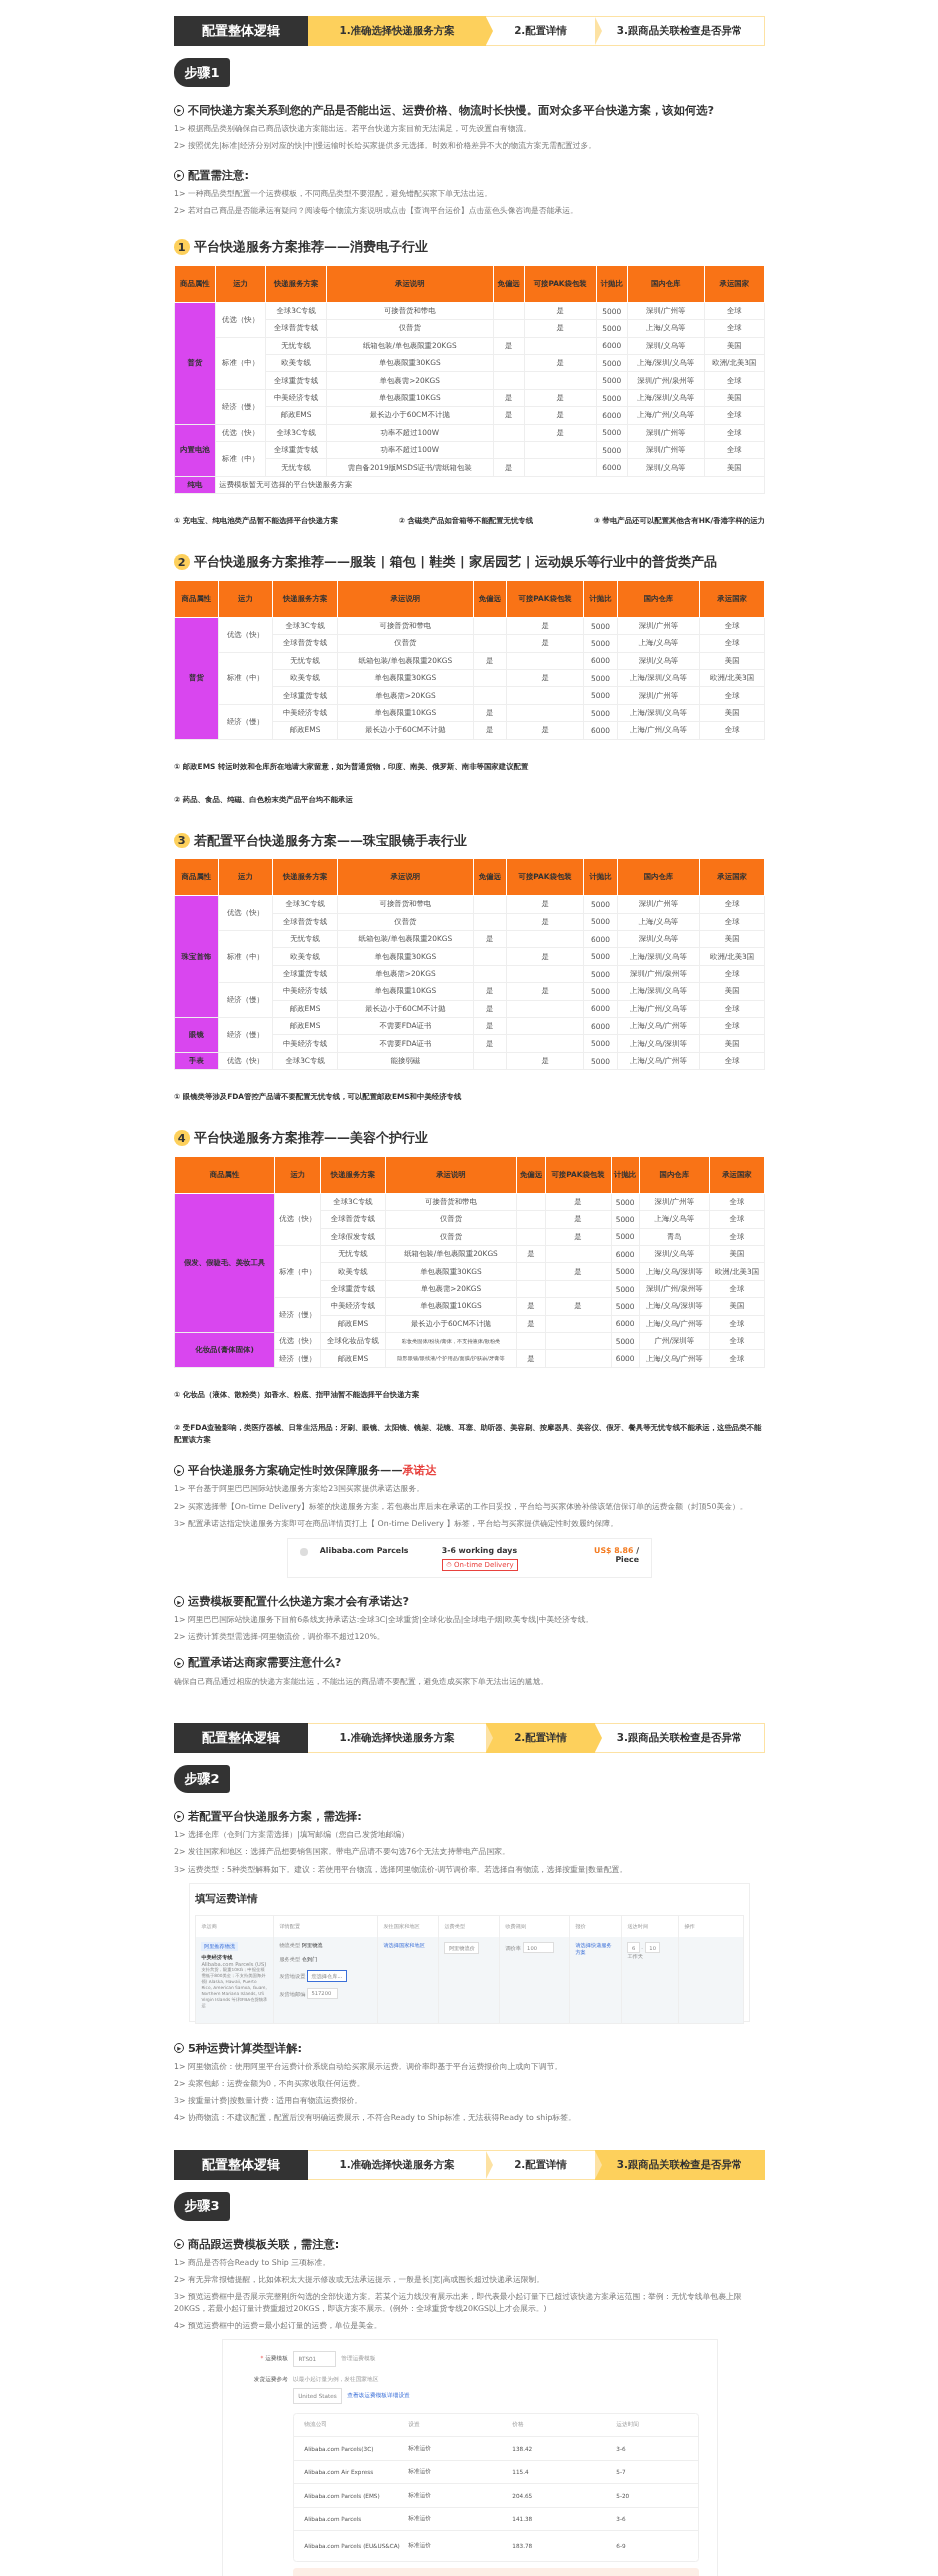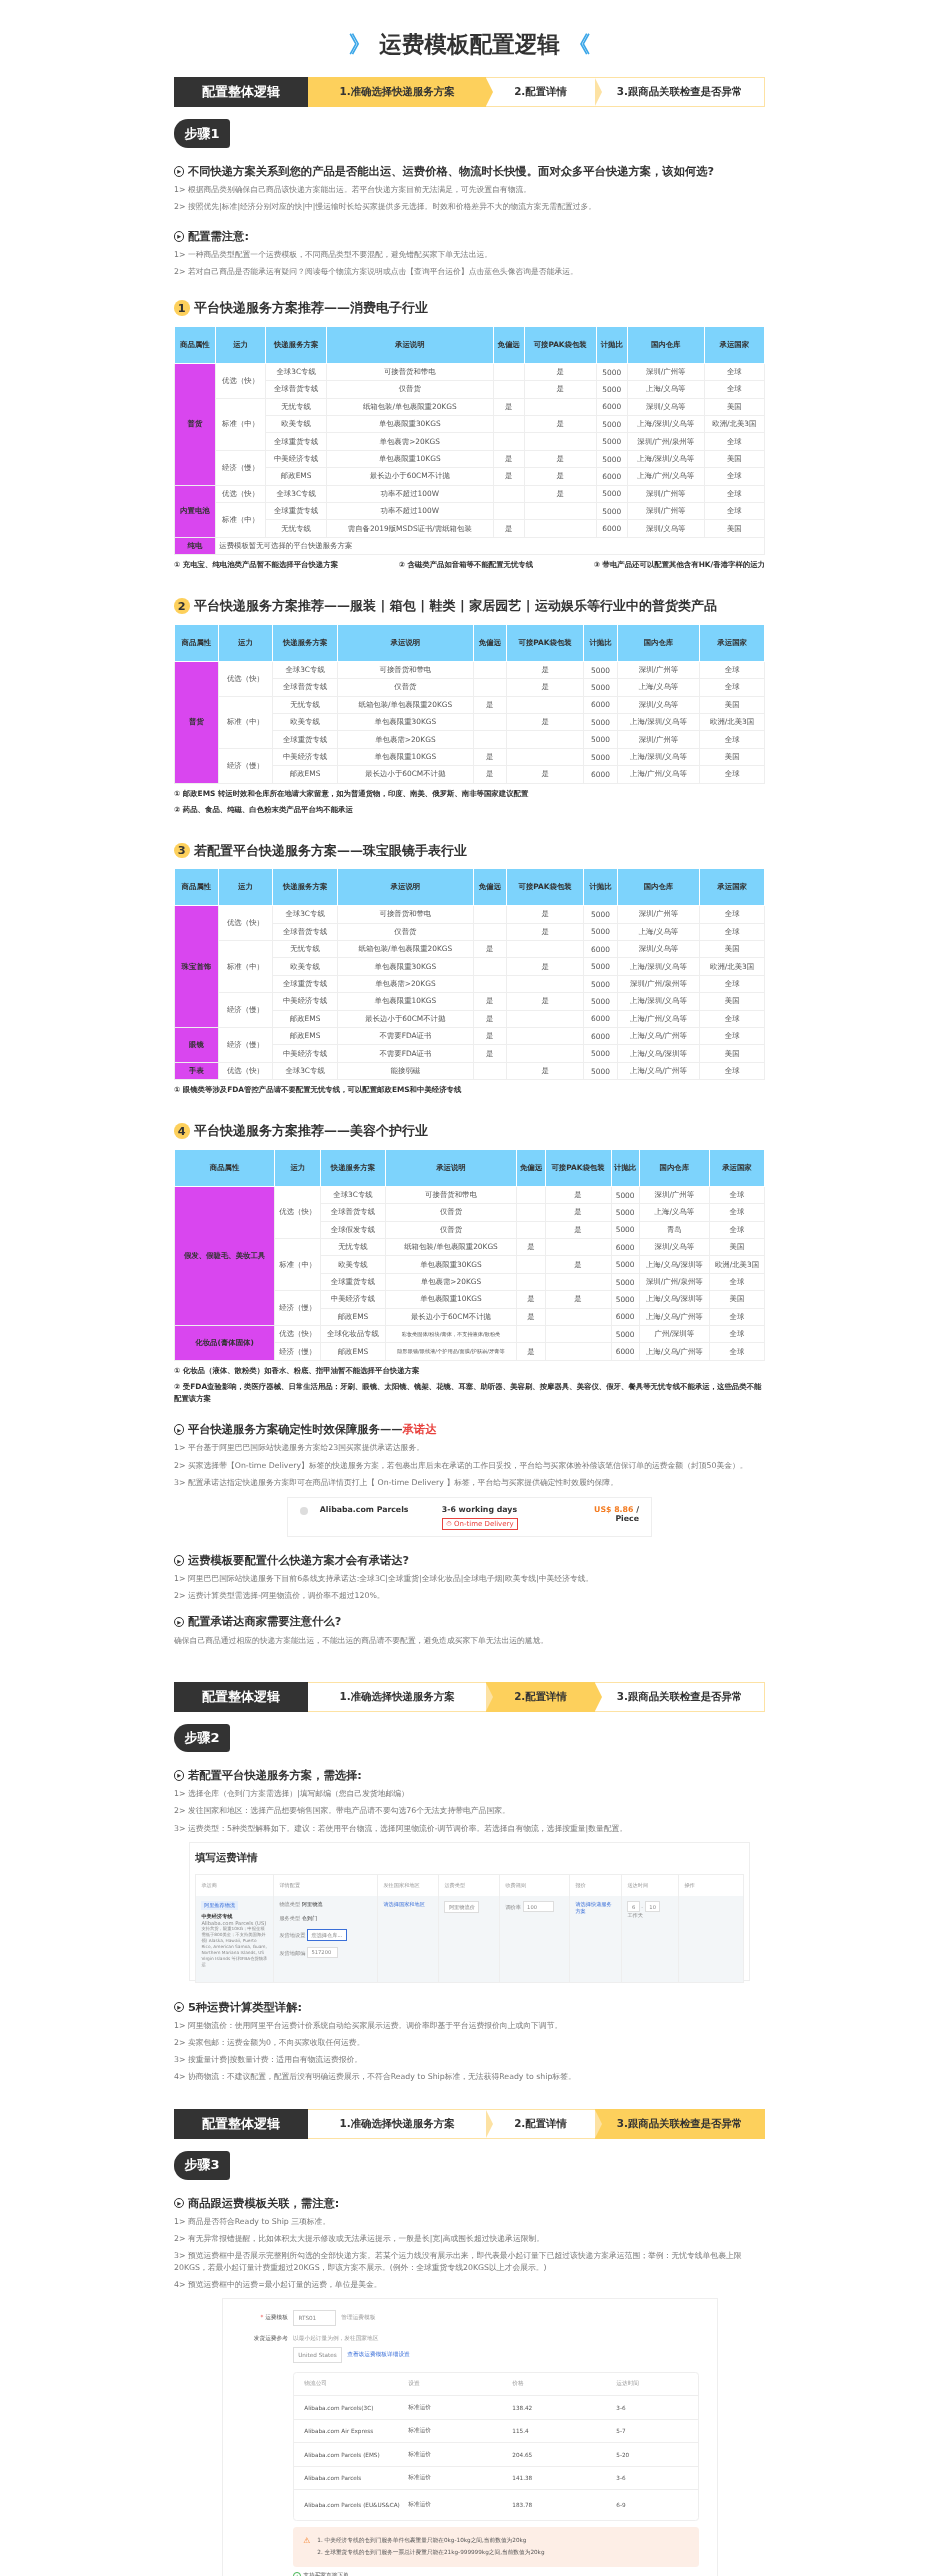--- a/index.html
+++ b/index.html
@@ -19,26 +19,26 @@
 .stepbar .st.on:after{border-left-color:#fdd05c}
 .stepbar .s3:after{display:none}
 .pill{display:inline-block;background:#333;color:#fff;font-weight:bold;font-size:13px;padding:5.2px 10.4px;border-radius:14px 3.5px 3.5px 14px;margin-top:12px}
 .h2{font-size:11.3px;font-weight:bold;color:#333;margin-top:16px;display:flex;align-items:center}
 .h2 .ic{width:10.4px;height:10.4px;border:0.9px solid #333;border-radius:50%;display:inline-flex;align-items:center;justify-content:center;margin-right:3.5px;font-size:5.2px}
 .h2 .red{color:#e8413d}
 .p{font-size:7.8px;color:#777;margin-top:5.2px;line-height:12px}
 .sec{margin-top:17.4px;font-size:13px;font-weight:bold;color:#333;display:flex;align-items:center}
 .num{display:inline-flex;width:15.6px;height:15.6px;border-radius:50%;background:#fdd05c;align-items:center;justify-content:center;font-size:11.3px;margin-right:4.3px}
 table.t{width:100%;border-collapse:collapse;margin-top:8.7px;font-size:7.4px;color:#555}
-table.t th{background:#7dd3fc;font-weight:bold;color:#333;height:37px;border:0.9px solid #fff;font-size:7.4px}
+table.t th{background:#f97316;font-weight:bold;color:#333;height:37px;border:0.9px solid #fff;font-size:7.4px}
 table.t td{height:17.4px;text-align:center;border:0.9px solid #eee}
 table.t td.attr{background:#d946ef;font-weight:bold;color:#333}
 table.t td.left{text-align:left;padding-left:3.5px}
 table.t td.sm{font-size:5.2px}
-.note{font-size:7.4px;font-weight:bold;color:#333;margin-top:4px;line-height:12px}
+.note{font-size:7.4px;font-weight:bold;color:#333;margin-top:21px;line-height:12px}
 .notes-row{display:flex;justify-content:space-between}
 .delivery{width:365px;margin:8.7px auto 0;border:0.9px solid #eee;height:40px;display:flex;padding:7px 12px;font-size:7.8px;font-weight:bold}
 .delivery .radio{width:7.8px;height:7.8px;border-radius:50%;background:#ddd;margin-right:12px;margin-top:1.7px}
 .delivery .carrier{width:122px}
 .delivery .days{width:139px}
 .delivery .tag{display:inline-block;margin-top:3.5px;border:0.9px solid #e8413d;color:#e8413d;font-weight:normal;font-size:7px;padding:0.9px 3.5px}
 .delivery .price{flex:1;text-align:right}
 .delivery .price .usd{color:#f47b20}
 .shot{border:0.9px solid #eee;margin:7px auto 0;font-size:5.2px;color:#888}
 .shot1{width:561px;height:139px;padding:8.7px 5.2px}
@@ -62,25 +62,20 @@
 .chk .ci{color:#3bb34a;border:0.9px solid #3bb34a;border-radius:50%;width:7.8px;height:7.8px;display:inline-flex;align-items:center;justify-content:center;font-size:5.2px;margin-right:2.6px}
 .watermark{position:absolute;right:19px;bottom:24px;color:#aaa;font-size:15px;display:flex;align-items:center}
 .watermark .wc{font-size:14px;margin-right:3.5px}
 </style>
 </head>
 <body>
 
 <div class="page">
 <div class="wrap">
 
-  <div class="main-title">
-    <span class="chev">》</span>
-    <span>运费模板配置逻辑</span>
-    <span class="chev">《</span>
-  </div>
 
   
   <div class="stepbar">
     <div class="lead">配置整体逻辑</div>
     <div class="st s1 on">1.准确选择快递服务方案</div>
     <div class="st s2">2.配置详情</div>
     <div class="st s3">3.跟商品关联检查是否异常</div>
   </div>
 
   <div class="pill">步骤1</div>

